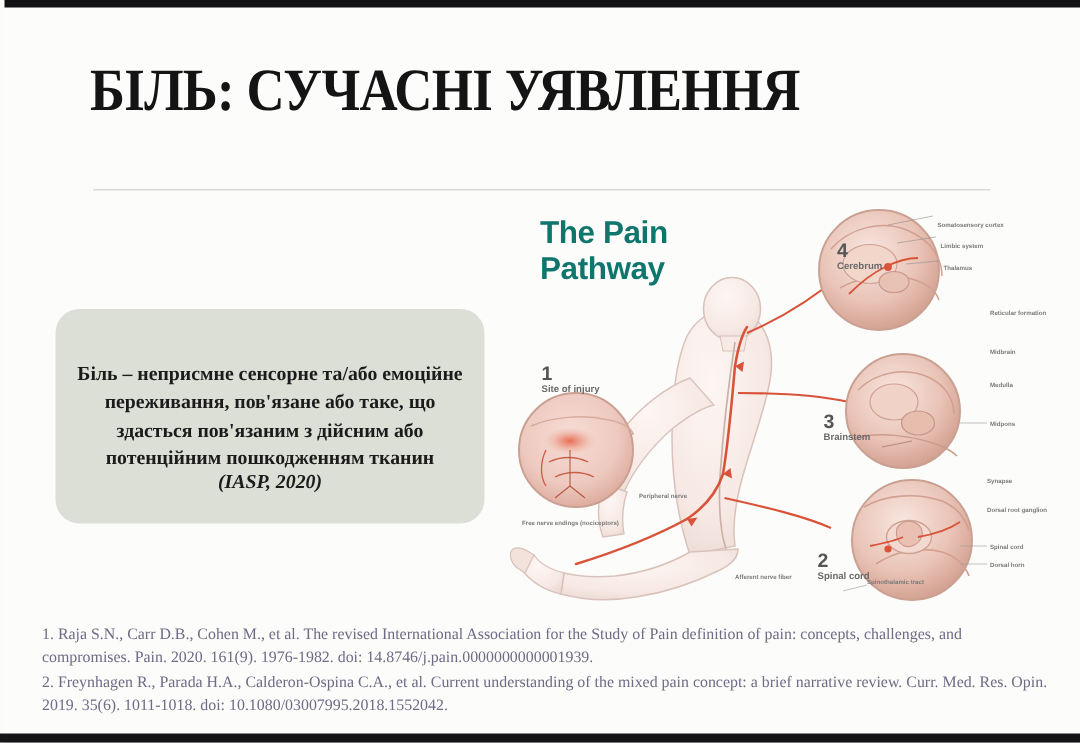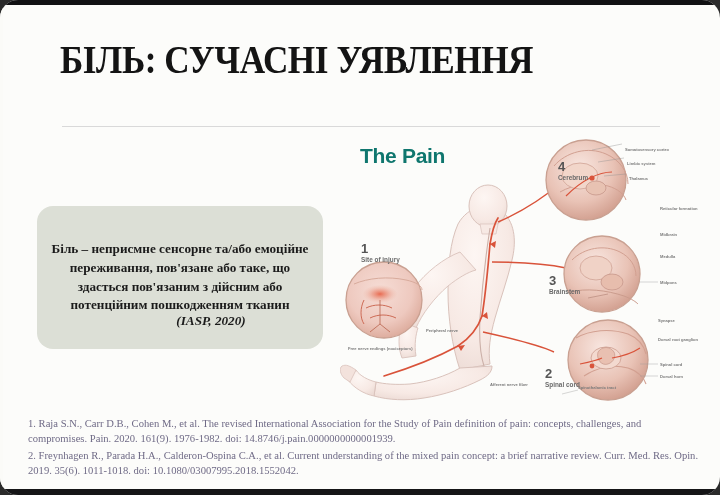--- a/index.html
+++ b/index.html
@@ -7,21 +7,20 @@
     padding: 0;
     background: #2b2b2b;
   }
   #slide {
     position: relative;
     width: 720px;
     height: 495px;
     background: #fcfcfa;
     overflow: hidden;
     font-family: "Liberation Serif", serif;
-    border-radius: 18px;
   }
   
   .edge-top {
     position: absolute;
     top: 0; left: 0;
     width: 720px; height: 5px;
     background: #111113;
   }
   .edge-bottom {
     position: absolute;
@@ -161,26 +160,27 @@
   <div class="edge-bottom"></div>
 
   <div class="title">БІЛЬ: СУЧАСНІ УЯВЛЕННЯ</div>
   <div class="divider"></div>
 
   <div class="definition-box">
     <p class="definition-text">Біль – неприсмне сенсорне та/або емоційне переживання, пов'язане або таке, що здасться пов'язаним з дійсним або потенційним пошкодженням тканин</p>
   </div>
   <div style="position:absolute; left:37px; top:313px; width:286px; text-align:center;
               font-family:'Liberation Serif',serif; font-weight:700; font-style:italic;
-              font-size:13.2px; color:#1b1b1b;padding-left:31px;">(IASP, 2020)</div>
+              font-size:13.2px; color:#1b1b1b;">(IASP, 2020)</div>
 
   <div class="figure">
 
     <div class="figure-title">
       <span>The Pain</span><br>
+      <span>Pathway</span>
     </div>
 
     <svg class="fig-svg" width="376" height="272" viewBox="0 0 376 272">
       <defs>
         <radialGradient id="fleshA" cx="45%" cy="38%" r="68%">
           <stop offset="0%" stop-color="#f6ddd6"></stop>
           <stop offset="62%" stop-color="#eec9bf"></stop>
           <stop offset="100%" stop-color="#d9a595"></stop>
         </radialGradient>
         <radialGradient id="fleshB" cx="42%" cy="35%" r="70%">

